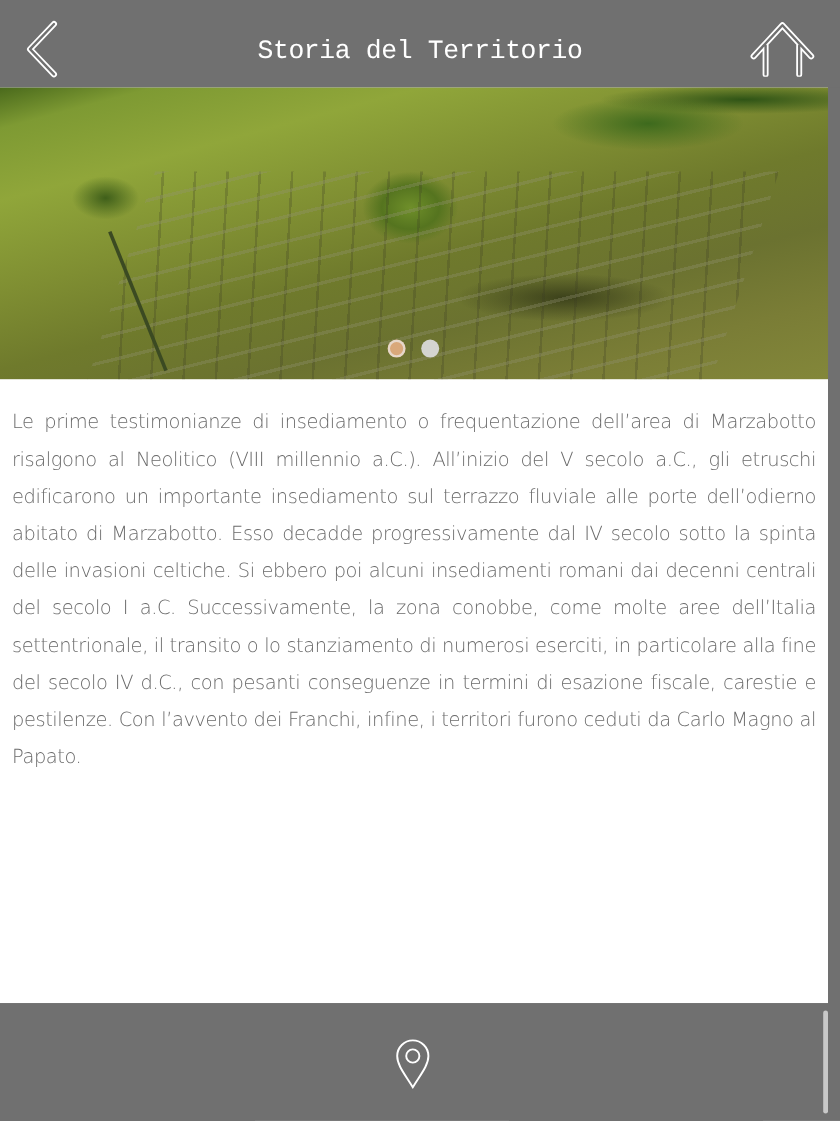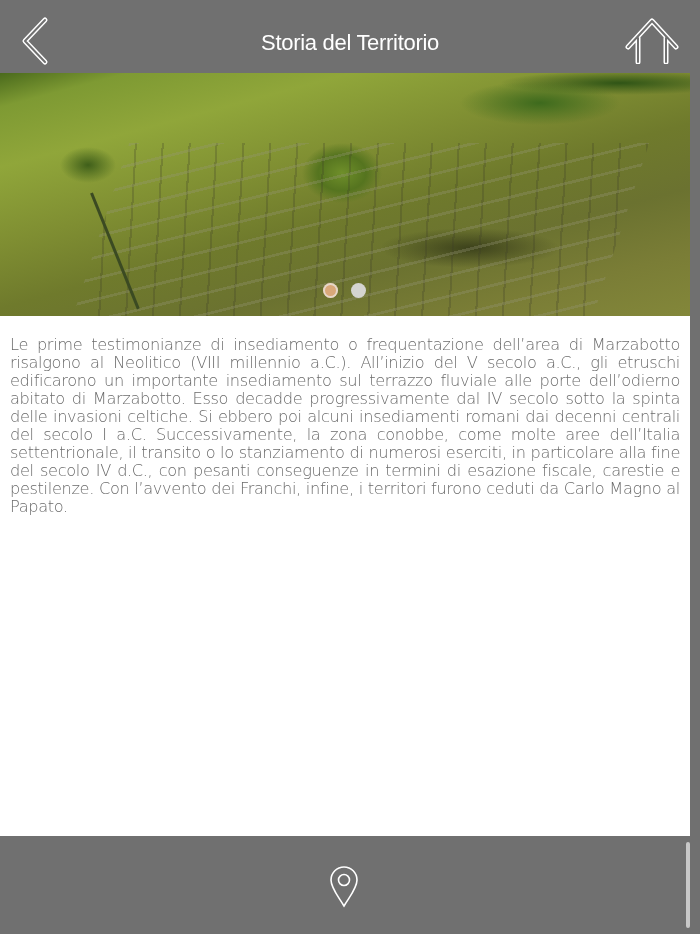--- a/index.html
+++ b/index.html
@@ -1,20 +1,20 @@
 <!DOCTYPE html>
 <html><head>
 <meta charset="utf-8">
 <style>
   html, body { margin:0; padding:0; }
   body { width:700px; height:934px; position:relative; overflow:hidden; background:#707070; font-family:"DejaVu Sans", sans-serif; }
   .navbar { position:absolute; left:0; top:0; width:700px; height:73px; background:#707070; }
   .back-btn { position:absolute; left:18px; top:16px; width:34px; height:50px; cursor:pointer; }
   .home-btn { position:absolute; left:624px; top:16px; width:56px; height:48px; cursor:pointer; }
-  .title { position:absolute; left:0; right:0; top:30px; text-align:center; color:#fff; font-size:22px; letter-spacing:-0.3px; font-family:Liberation Sans, sans-serif; font-weight:300; }
+  .title { position:absolute; left:0; right:0; top:30px; text-align:center; color:#fff; font-size:22px; letter-spacing:-0.3px; font-family:Liberation Mono, monospace; font-weight:300; }
   .content { position:absolute; left:0; top:73px; width:690px; height:763px; background:#ffffff; }
   .scroll-strip { position:absolute; left:690px; top:73px; width:10px; height:861px; background:#707070; }
   .photo { position:absolute; left:0; top:0; width:690px; height:243px; overflow:hidden;
     background:
       radial-gradient(ellipse 40px 30px at 342px 100px, #6f8f2a 0%, #55741f 60%, rgba(0,0,0,0) 100%),
       radial-gradient(ellipse 28px 18px at 88px 92px, #3f5f1a 0%, rgba(0,0,0,0) 100%),
       radial-gradient(ellipse 90px 20px at 470px 175px, rgba(45,50,20,0.75) 0%, rgba(0,0,0,0) 100%),
       radial-gradient(ellipse 80px 22px at 540px 30px, #3d6a1d 0%, rgba(0,0,0,0) 100%),
       radial-gradient(ellipse 120px 12px at 620px 10px, #2f5416 0%, rgba(0,0,0,0) 100%),
       linear-gradient(165deg, #4a6a1c 0%, #7e9a33 8%, #90a63a 22%, #7f8e32 40%, #6f7a2c 55%, #6b7230 70%, #7a7d36 85%, #83873a 100%);
@@ -22,21 +22,21 @@
   .photo .ruins { position:absolute; left:100px; top:70px; width:520px; height:180px;
     background:
       repeating-linear-gradient(165deg, rgba(150,150,120,0.35) 0 3px, rgba(0,0,0,0) 3px 22px),
       repeating-linear-gradient(75deg, rgba(60,60,40,0.28) 0 2px, rgba(0,0,0,0) 2px 26px);
     transform: skewX(-18deg); opacity:0.9; }
   .photo .wall { position:absolute; left:90px; top:120px; width:3px; height:125px; background:#3b4a22; transform:rotate(-22deg); transform-origin:top; }
   .dots { position:absolute; left:323px; top:210px; display:flex; gap:13px; }
   .dot { width:15px; height:15px; border-radius:50%; cursor:pointer; }
   .dot.active { background:#d9a87a; box-shadow: inset 0 0 0 2px rgba(235,235,235,0.7); }
   .dot.inactive { background:#d4d4d0; }
-  .body-text { position:absolute; left:10px; top:263px; width:670px; color:#6b6b6b; font-size:16.2px; line-height:18px; text-align:justify; font-family:"DejaVu Sans", sans-serif; font-weight:300; letter-spacing:-0.35px; }
+  .body-text { position:absolute; left:10px; top:263px; width:670px; color:#6b6b6b; font-size:16.2px; line-height:31px; text-align:justify; font-family:"DejaVu Sans", sans-serif; font-weight:300; letter-spacing:-0.35px; }
   .footer { position:absolute; left:0; top:836px; width:690px; height:98px; background:#707070; }
   .map-btn { position:absolute; left:328px; top:864px; width:32px; height:44px; cursor:pointer; }
   .scroll-thumb { position:absolute; left:686px; top:842px; width:4px; height:86px; background:#c8c8c8; border-radius:2px; }
 </style>
 </head>
 <body>
 
 <div class="navbar">
   <div class="back-btn">
     <svg width="34" height="50" viewBox="0 0 34 50">

